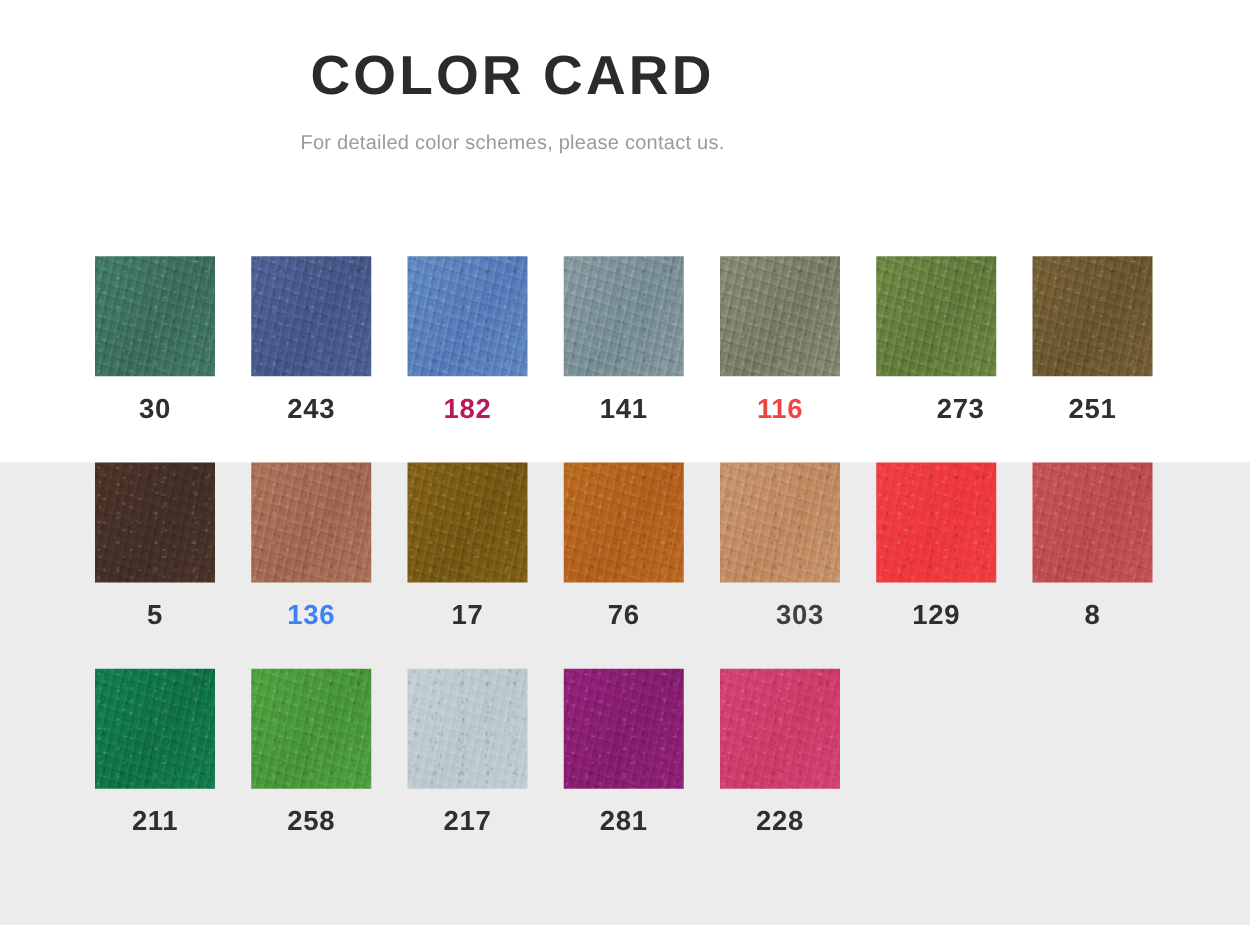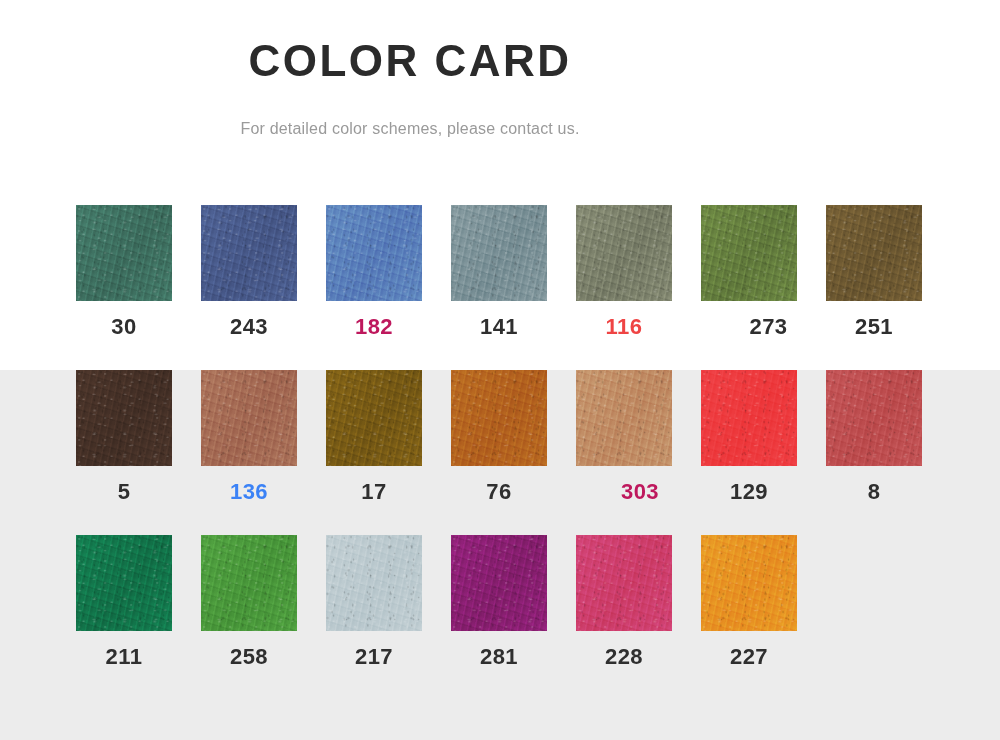--- a/index.html
+++ b/index.html
@@ -45,21 +45,21 @@
     margin: 0;
     padding-top: 36px;
     font-size: 44px;
     line-height: 50px;
     font-weight: 700;
     letter-spacing: 2.5px;
     color: #2b2b2b;
     font-family: "Liberation Sans", sans-serif;
   }
   #page-subtitle {
-    margin: 17px;
+    margin: 3px;
     padding-top: 16px;
     font-size: 16px;
     line-height: 20px;
     font-weight: 400;
     letter-spacing: 0.2px;
     color: #9a9a9a;
     font-family: "Liberation Sans", sans-serif;
   }
 
   
@@ -199,21 +199,21 @@
         <div class="swatch-cell">
           <div class="swatch-chip" style="background-color: rgb(122, 92, 21);"></div>
           <div class="swatch-label" style="color: rgb(47, 47, 47);">17</div>
         </div>
         <div class="swatch-cell">
           <div class="swatch-chip" style="background-color: rgb(181, 100, 31);"></div>
           <div class="swatch-label" style="color: rgb(47, 47, 47);">76</div>
         </div>
         <div class="swatch-cell">
           <div class="swatch-chip" style="background-color: rgb(194, 142, 102);"></div>
-          <div class="swatch-label" style="color: #be185d; margin-left: 32px;">303</div>
+          <div class="swatch-label" style="color: #404040; margin-left: 32px;">303</div>
         </div>
         <div class="swatch-cell">
           <div class="swatch-chip" style="background-color: rgb(238, 59, 63);"></div>
           <div class="swatch-label" style="color: rgb(47, 47, 47);">129</div>
         </div>
         <div class="swatch-cell">
           <div class="swatch-chip" style="background-color: rgb(191, 79, 81);"></div>
           <div class="swatch-label" style="color: rgb(47, 47, 47);">8</div>
         </div>
       </div>
@@ -231,20 +231,16 @@
           <div class="swatch-label" style="color: rgb(47, 47, 47);">217</div>
         </div>
         <div class="swatch-cell">
           <div class="swatch-chip" style="background-color: rgb(138, 31, 114);"></div>
           <div class="swatch-label" style="color: rgb(47, 47, 47);">281</div>
         </div>
         <div class="swatch-cell">
           <div class="swatch-chip" style="background-color: rgb(207, 63, 110);"></div>
           <div class="swatch-label" style="color: rgb(47, 47, 47);">228</div>
         </div>
-        <div class="swatch-cell">
-          <div class="swatch-chip" style="background-color: rgb(232, 148, 35);"></div>
-          <div class="swatch-label" style="color: rgb(47, 47, 47);">227</div>
-        </div>
       </div>
     </div>
 
 </div>
 
 </body></html>

